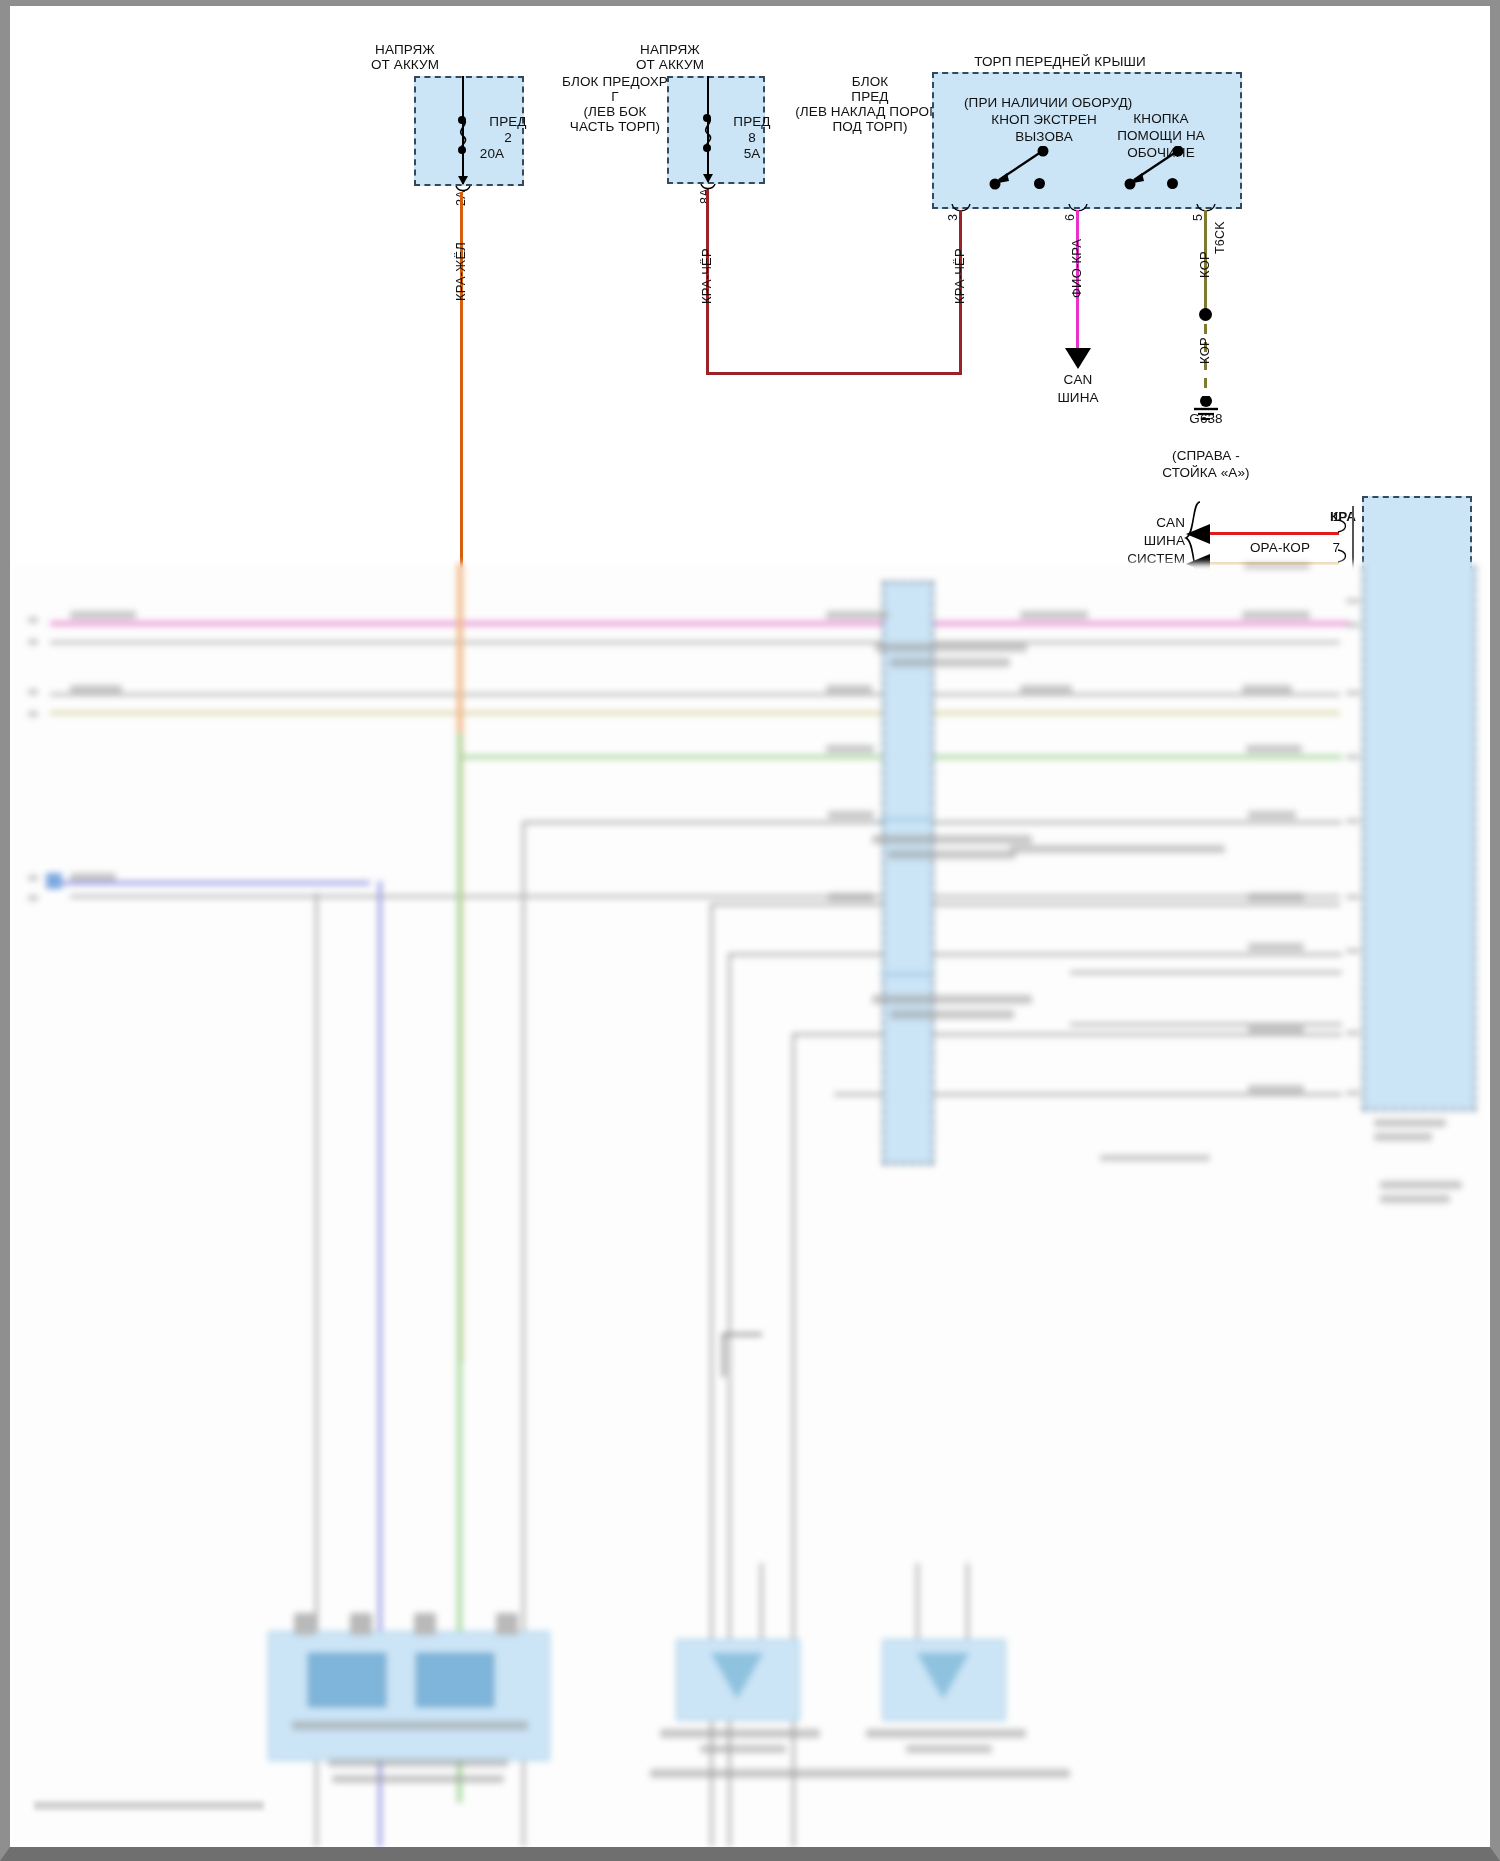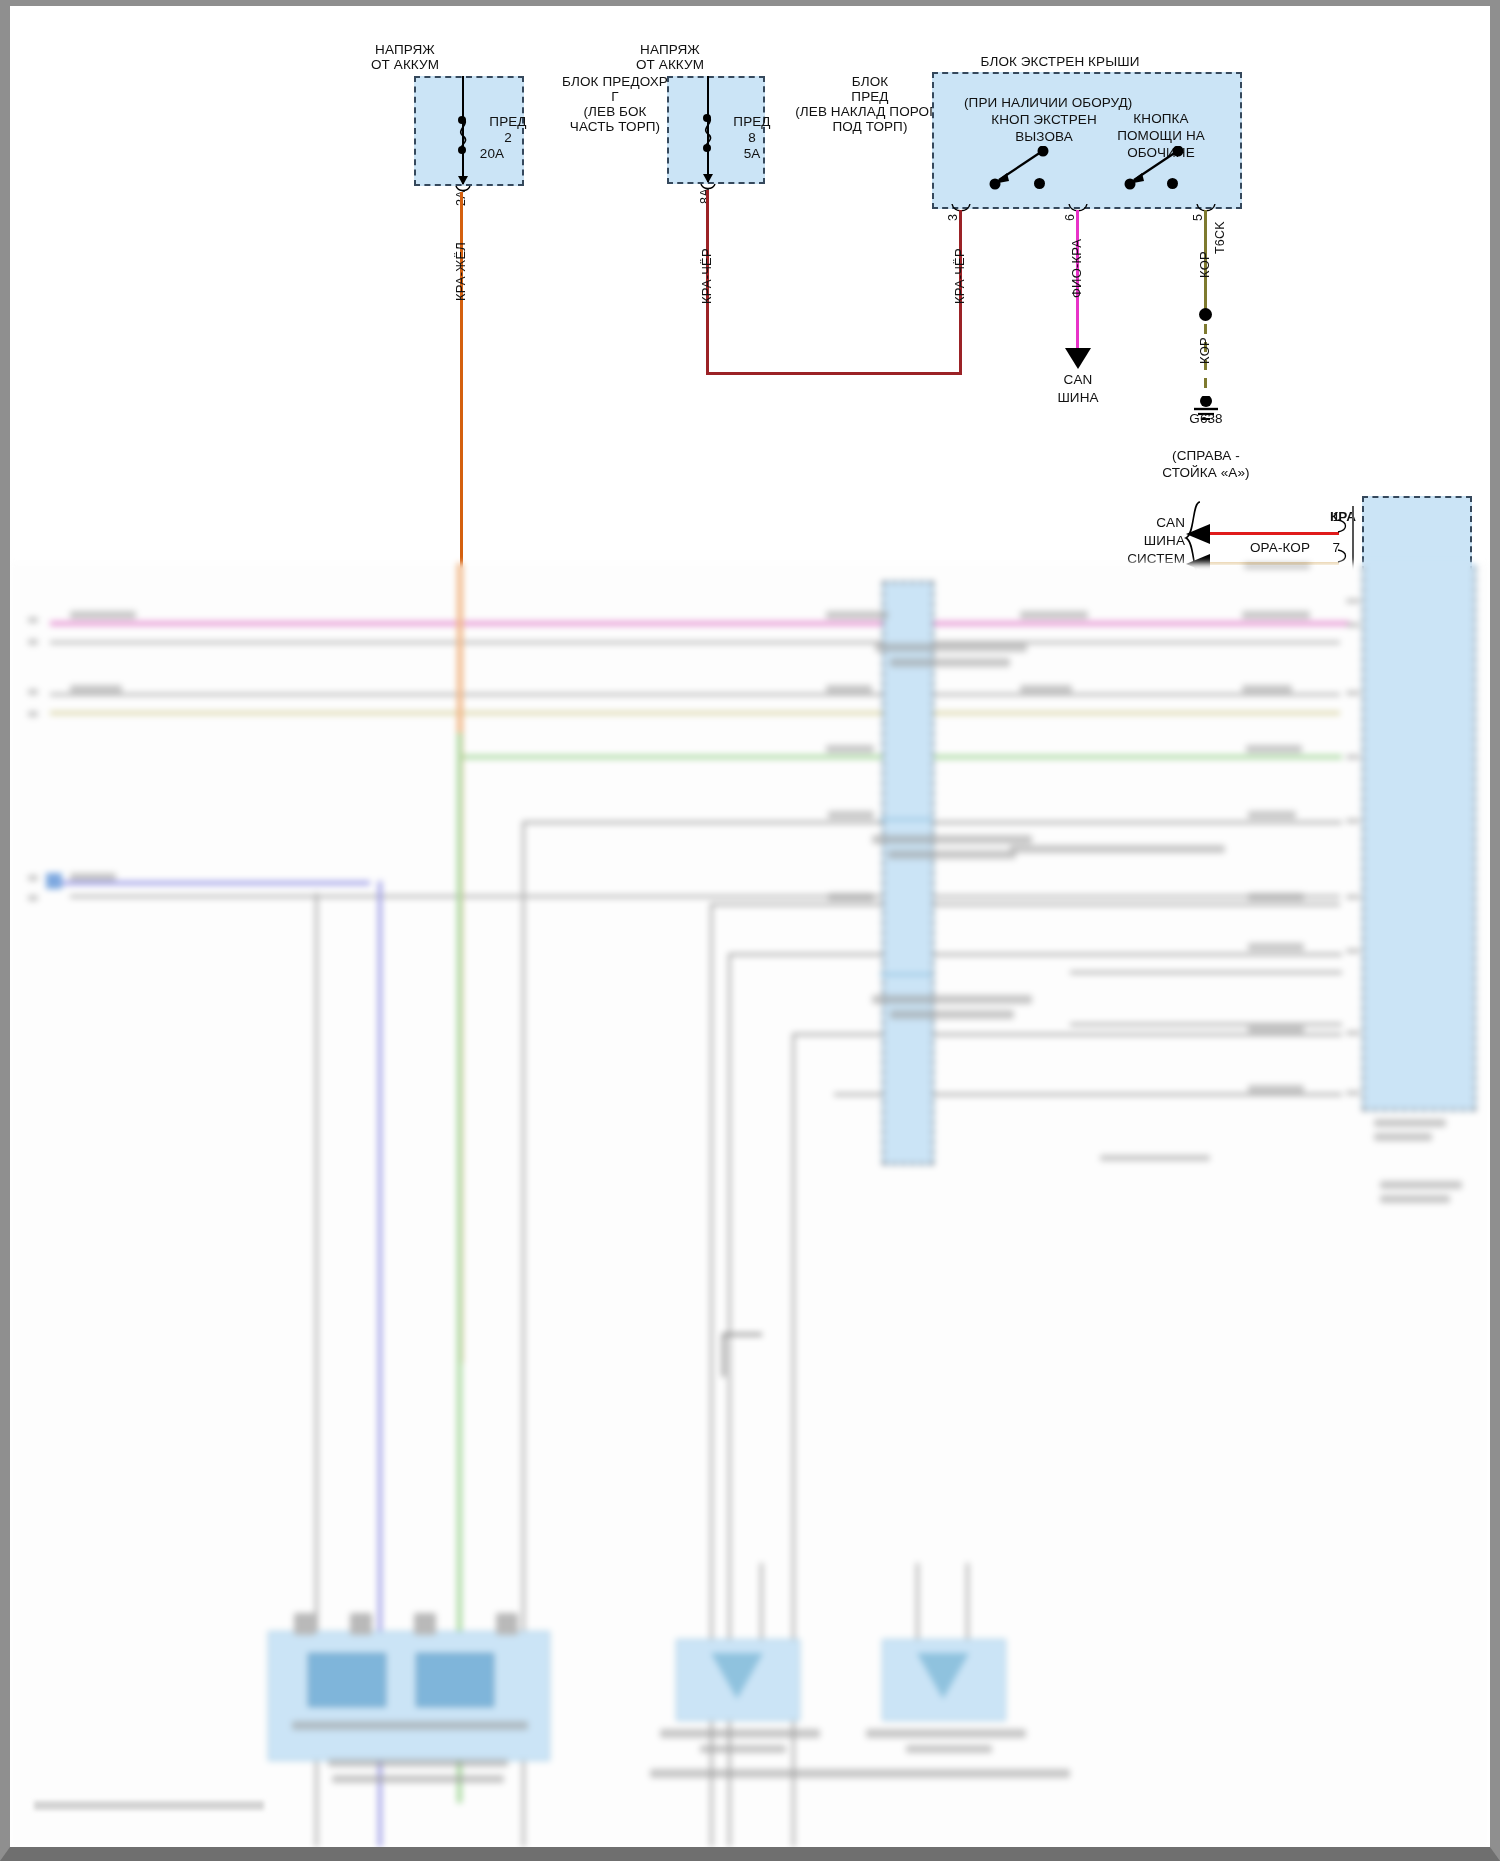--- a/index.html
+++ b/index.html
@@ -105,21 +105,21 @@
     <path d="M9,0 L9,16" stroke="#000" stroke-width="1.6" fill="none"></path>
     <path d="M4,12 L9,21 L14,12 Z" fill="#000"></path>
     <path d="M2,22 C4,28 14,28 16,22" stroke="#000" stroke-width="1.4" fill="none"></path>
   </svg>
   <div class="vlbl vsm" style="left:688px;top:198px;">8A</div>
 
   <div class="wire" style="left:696px;top:184px;width:3px;height:184px;background:#9b2226;"></div>
   <div class="wire" style="left:696px;top:366px;width:255px;height:3px;background:#9b2226;"></div>
   <div class="vlbl" style="left:689px;top:298px;">КРА-ЧЁР</div>
 
-  <div class="lbl c" style="left:880px;top:48px;width:340px;">БЛОК ЭКСТРЕН КРЫШИ</div>
+  <div class="lbl c" style="left:880px;top:48px;width:340px;">ТОРП ПЕРЕДНЕЙ КРЫШИ</div>
 
   <div class="block" style="left:922px;top:66px;width:310px;height:137px;"></div>
 
   <div class="lbl c" style="left:954px;top:88px;width:160px;line-height:17px;">(ПРИ НАЛИЧИИ ОБОРУД)
 КНОП ЭКСТРЕН
 ВЫЗОВА</div>
   <div class="lbl c" style="left:1086px;top:104px;width:130px;line-height:17px;">КНОПКА
 ПОМОЩИ НА
 ОБОЧИНЕ</div>
 

